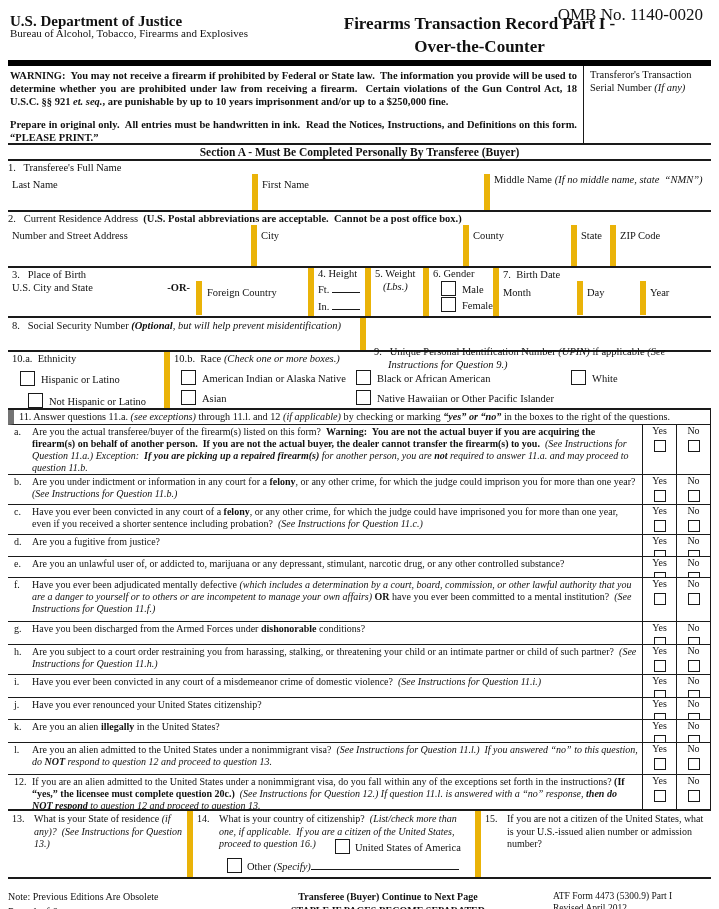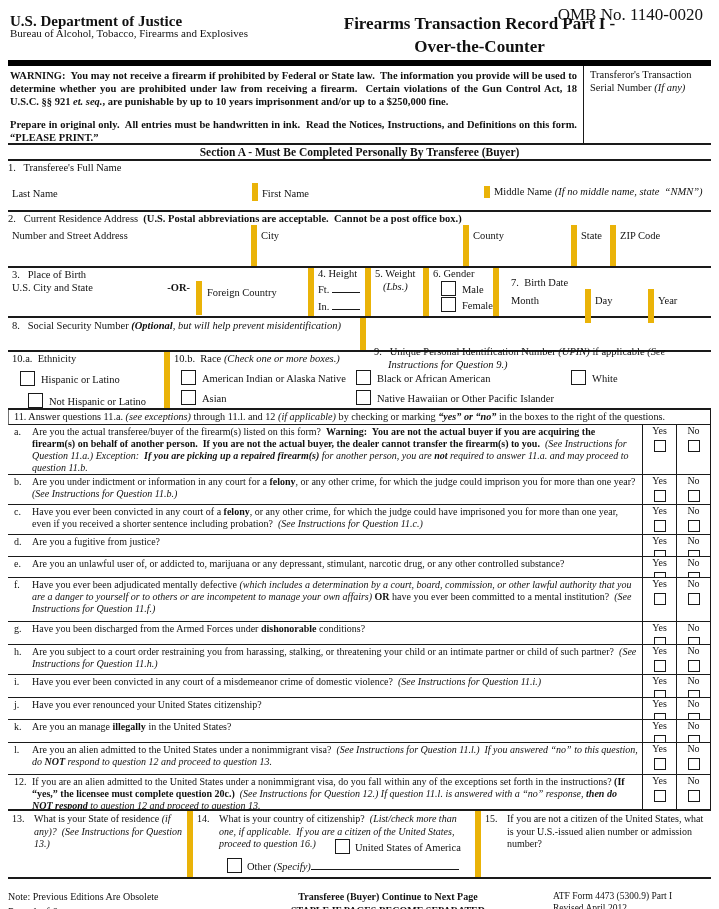--- a/index.html
+++ b/index.html
@@ -28,37 +28,37 @@
 
   .lbl{font-size:10.5px;line-height:13px;}
   .cell-lbl{font-size:10.5px;line-height:12px;}
 
   
   .frow{box-sizing:border-box;border-bottom:2px solid #1a1a1a;position:relative;}
   .cols{display:flex;}
   .col{box-sizing:border-box;padding:0 0 0 4px;}
   .bl{border-left:6px solid #eab308;}
 
-  .r1{height:51px;}  .r1 .cols{height:36px;align-items:center;}
+  .r1{height:51px;}  .r1 .cols{height:36px;}
   .r2{height:56px;}  .r2 .cols{height:41px;}
   .r3{height:50px;}
   .r3 .cols{height:48px;}
   .sub{display:flex;}
   .r89{height:34px;} .r89 .cols{height:32px;}
   .r10{height:58px;} .r10 .cols{height:56px;}
 
   .cb{display:inline-block;width:11px;height:11px;border:1.2px solid #1a1a1a;background:#fff;vertical-align:-2px;}
   .cb.lg{width:13px;height:13px;vertical-align:-3px;}
   .opt{font-size:10.5px;line-height:15px;white-space:nowrap;}
   .opt .cb{margin-right:6px;}
   .blank{display:inline-block;width:28px;border-bottom:1.2px solid #1a1a1a;height:9px;}
   .blankline{display:inline-block;width:148px;border-bottom:1.2px solid #1a1a1a;height:9px;}
 
   
-  .q11intro{height:15px;box-sizing:border-box;border-left:1px solid #737373;border-right:1px solid #1a1a1a;
+  .q11intro{height:15px;box-sizing:border-box;border-left:6px solid #737373;border-right:1px solid #1a1a1a;
             border-bottom:1.5px solid #1a1a1a;font-size:10.2px;line-height:13px;padding-left:5px;white-space:nowrap;overflow:hidden;}
 
   
   .qrow{display:flex;box-sizing:border-box;border-bottom:1.5px solid #1a1a1a;overflow:hidden;}
   .qtext{flex:1;position:relative;box-sizing:border-box;padding:1px 4px 0 24px;font-size:10px;line-height:12px;border-right:1px solid #1a1a1a;}
   .qnum{position:absolute;left:6px;top:1px;}
   .yn{width:34px;box-sizing:border-box;border-right:1px solid #1a1a1a;text-align:center;padding-top:0;}
   .ynlab{font-size:10px;line-height:11px;}
   .yn .cb{width:10px;height:10px;margin-top:0;}
   .qrow-a{height:50px}.qrow-b{height:30px}.qrow-c{height:30px}.qrow-d{height:22px}
@@ -146,21 +146,21 @@
       </div>
       <div class="col bl" style="width:58px">
         <div class="cell-lbl">5.  Weight</div>
         <div class="cell-lbl" style="font-style:italic;padding-left:8px;margin-top:1px">(Lbs.)</div>
       </div>
       <div class="col bl" style="width:70px">
         <div class="cell-lbl">6.  Gender</div>
         <div class="opt" style="margin-left:8px;margin-top:1px"><span class="cb lg"></span><span class="olbl">Male</span></div>
         <div class="opt" style="margin-left:8px"><span class="cb lg"></span><span class="olbl">Female</span></div>
       </div>
-      <div class="col bl" style="flex:1;padding:8px">
+      <div class="col bl" style="flex:1;padding:0">
         <div class="lbl" style="padding-left:4px">7.  Birth Date</div>
         <div class="sub" style="height:34px">
           <div style="width:78px;padding:1px 0 0 4px;box-sizing:border-box"><span class="cell-lbl">Month</span></div>
           <div class="bl" style="width:63px;padding:1px 0 0 4px;box-sizing:border-box"><span class="cell-lbl">Day</span></div>
           <div class="bl" style="flex:1;padding:1px 0 0 4px"><span class="cell-lbl">Year</span></div>
         </div>
       </div>
     </div>
   </div>
 
@@ -238,21 +238,21 @@
         <div class="qtext"><span class="qnum">i.</span><span>Have you ever been convicted in any court of a misdemeanor crime of domestic violence?  </span><span class="st-i">(See Instructions for Question 11.i.)</span></div>
         <div class="yn"><div class="ynlab">Yes</div><span class="cb"></span></div>
         <div class="yn"><div class="ynlab">No</div><span class="cb"></span></div>
       </div>
       <div class="qrow qrow-j">
         <div class="qtext"><span class="qnum">j.</span><span>Have you ever renounced your United States citizenship?</span></div>
         <div class="yn"><div class="ynlab">Yes</div><span class="cb"></span></div>
         <div class="yn"><div class="ynlab">No</div><span class="cb"></span></div>
       </div>
       <div class="qrow qrow-k">
-        <div class="qtext"><span class="qnum">k.</span><span>Are you an manage </span><span class="st-b">illegally</span><span> in the United States?</span></div>
+        <div class="qtext"><span class="qnum">k.</span><span>Are you an alien </span><span class="st-b">illegally</span><span> in the United States?</span></div>
         <div class="yn"><div class="ynlab">Yes</div><span class="cb"></span></div>
         <div class="yn"><div class="ynlab">No</div><span class="cb"></span></div>
       </div>
       <div class="qrow qrow-l">
         <div class="qtext"><span class="qnum">l.</span><span>Are you an alien admitted to the United States under a nonimmigrant visa?  </span><span class="st-i">(See Instructions for Question 11.l.)  If you answered “no” to this question, do </span><span class="st-bi">NOT</span><span class="st-i"> respond to question 12 and proceed to question 13.</span></div>
         <div class="yn"><div class="ynlab">Yes</div><span class="cb"></span></div>
         <div class="yn"><div class="ynlab">No</div><span class="cb"></span></div>
       </div>
       <div class="qrow qrow-12">
         <div class="qtext"><span class="qnum">12.</span><span>If you are an alien admitted to the United States under a nonimmigrant visa, do you fall within any of the exceptions set forth in the instructions? </span><span class="st-b">(If “yes,” the licensee must complete question 20c.)  </span><span class="st-i">(See Instructions for Question 12.) If question 11.l. is answered with a “no” response, </span><span class="st-bi">then do NOT respond</span><span class="st-i"> to question 12 and proceed to question 13.</span></div>

